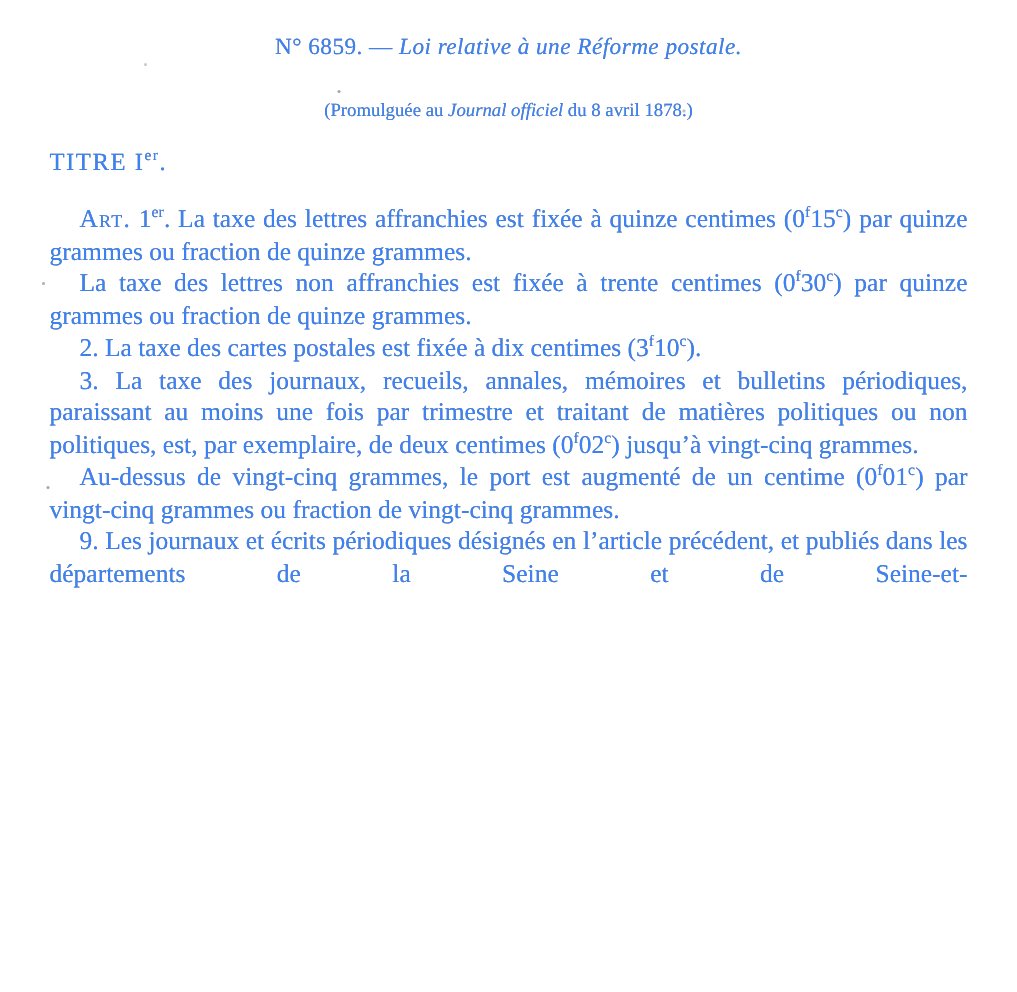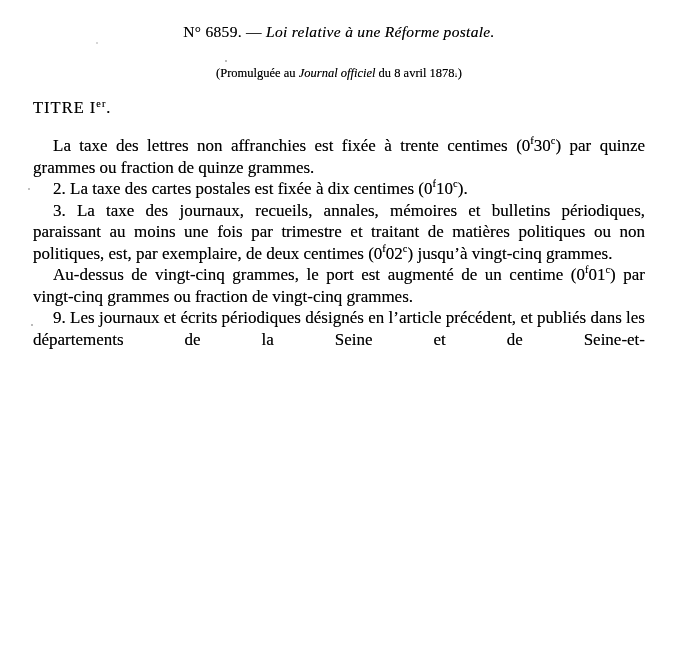--- a/index.html
+++ b/index.html
@@ -3,21 +3,21 @@
 <meta charset="utf-8">
 <style>
   html, body { margin: 0; padding: 0; background: #ffffff; }
   .page {
     position: relative;
     width: 678px;
     height: 497px;
     box-sizing: border-box;
     padding: 22px 33px 0 33px;
     background: #ffffff;
-    color: #000000;
+    color: #3b82f6;
     font-family: "Liberation Serif", "DejaVu Serif", serif;
     font-size: 17px;
     line-height: 21.5px;
     overflow: hidden;
     text-shadow: 0 0 0.4px rgba(20,20,20,0.55);
   }
   .num-line {
     text-align: center;
     font-size: 15.5px;
     line-height: 20px;
@@ -90,22 +90,23 @@
   <span class="speck speck-6"></span>
 
   <header>
     <p class="num-line"><span class="s-n">N° 6859. — </span><span class="s-i">Loi relative à une Réforme postale.</span></p>
     <p class="promulg-note"><span class="s-n">(Promulguée au </span><span class="s-i">Journal officiel</span><span class="s-n"> du 8 avril 1878.)</span></p>
   </header>
 
 
   <section>
     <h2 class="titre titre-1"><span class="s-n">TITRE I</span><sup class="s-sup">er</sup><span class="s-n">.</span></h2>
+    <p class="body-par"><span class="s-sc">Art.</span><span class="s-n"> 1</span><sup class="s-sup">er</sup><span class="s-n">. La taxe des lettres affranchies est fixée à quinze centimes (0</span><sup class="s-sup">f</sup><span class="s-n">15</span><sup class="s-sup">c</sup><span class="s-n">) par quinze grammes ou fraction de quinze grammes.</span></p>
     <p class="body-par"><span class="s-n">La taxe des lettres non affranchies est fixée à trente centimes (0</span><sup class="s-sup">f</sup><span class="s-n">30</span><sup class="s-sup">c</sup><span class="s-n">) par quinze grammes ou fraction de quinze grammes.</span></p>
-    <p class="body-par"><span class="s-n">2. La taxe des cartes postales est fixée à dix centimes (0</span><sup class="s-sup">f</sup><span class="s-n">10</span><sup class="s-sup">c</sup><span class="s-n">).</span></p>
+    <p class="body-par"><span class="s-n">2. La taxe des cartes postales est fixée à dix centimes (3</span><sup class="s-sup">f</sup><span class="s-n">10</span><sup class="s-sup">c</sup><span class="s-n">).</span></p>
   </section>
 
   <section>
     <p class="body-par"><span class="s-n">3. La taxe des journaux, recueils, annales, mémoires et bulletins périodiques, paraissant au moins une fois par trimestre et traitant de matières politiques ou non politiques, est, par exemplaire, de deux centimes (0</span><sup class="s-sup">f</sup><span class="s-n">02</span><sup class="s-sup">c</sup><span class="s-n">) jusqu’à vingt-cinq grammes.</span></p>
     <p class="body-par"><span class="s-n">Au-dessus de vingt-cinq grammes, le port est augmenté de un cen­time (0</span><sup class="s-sup">f</sup><span class="s-n">01</span><sup class="s-sup">c</sup><span class="s-n">) par vingt-cinq grammes ou fraction de vingt-cinq grammes.</span></p>
     <p class="body-par justify-last"><span class="s-n">9. Les journaux et écrits périodiques désignés en l’article précé­dent, et publiés dans les départements de la Seine et de Seine-et-</span></p>
   </section>
 
 </div>
 

